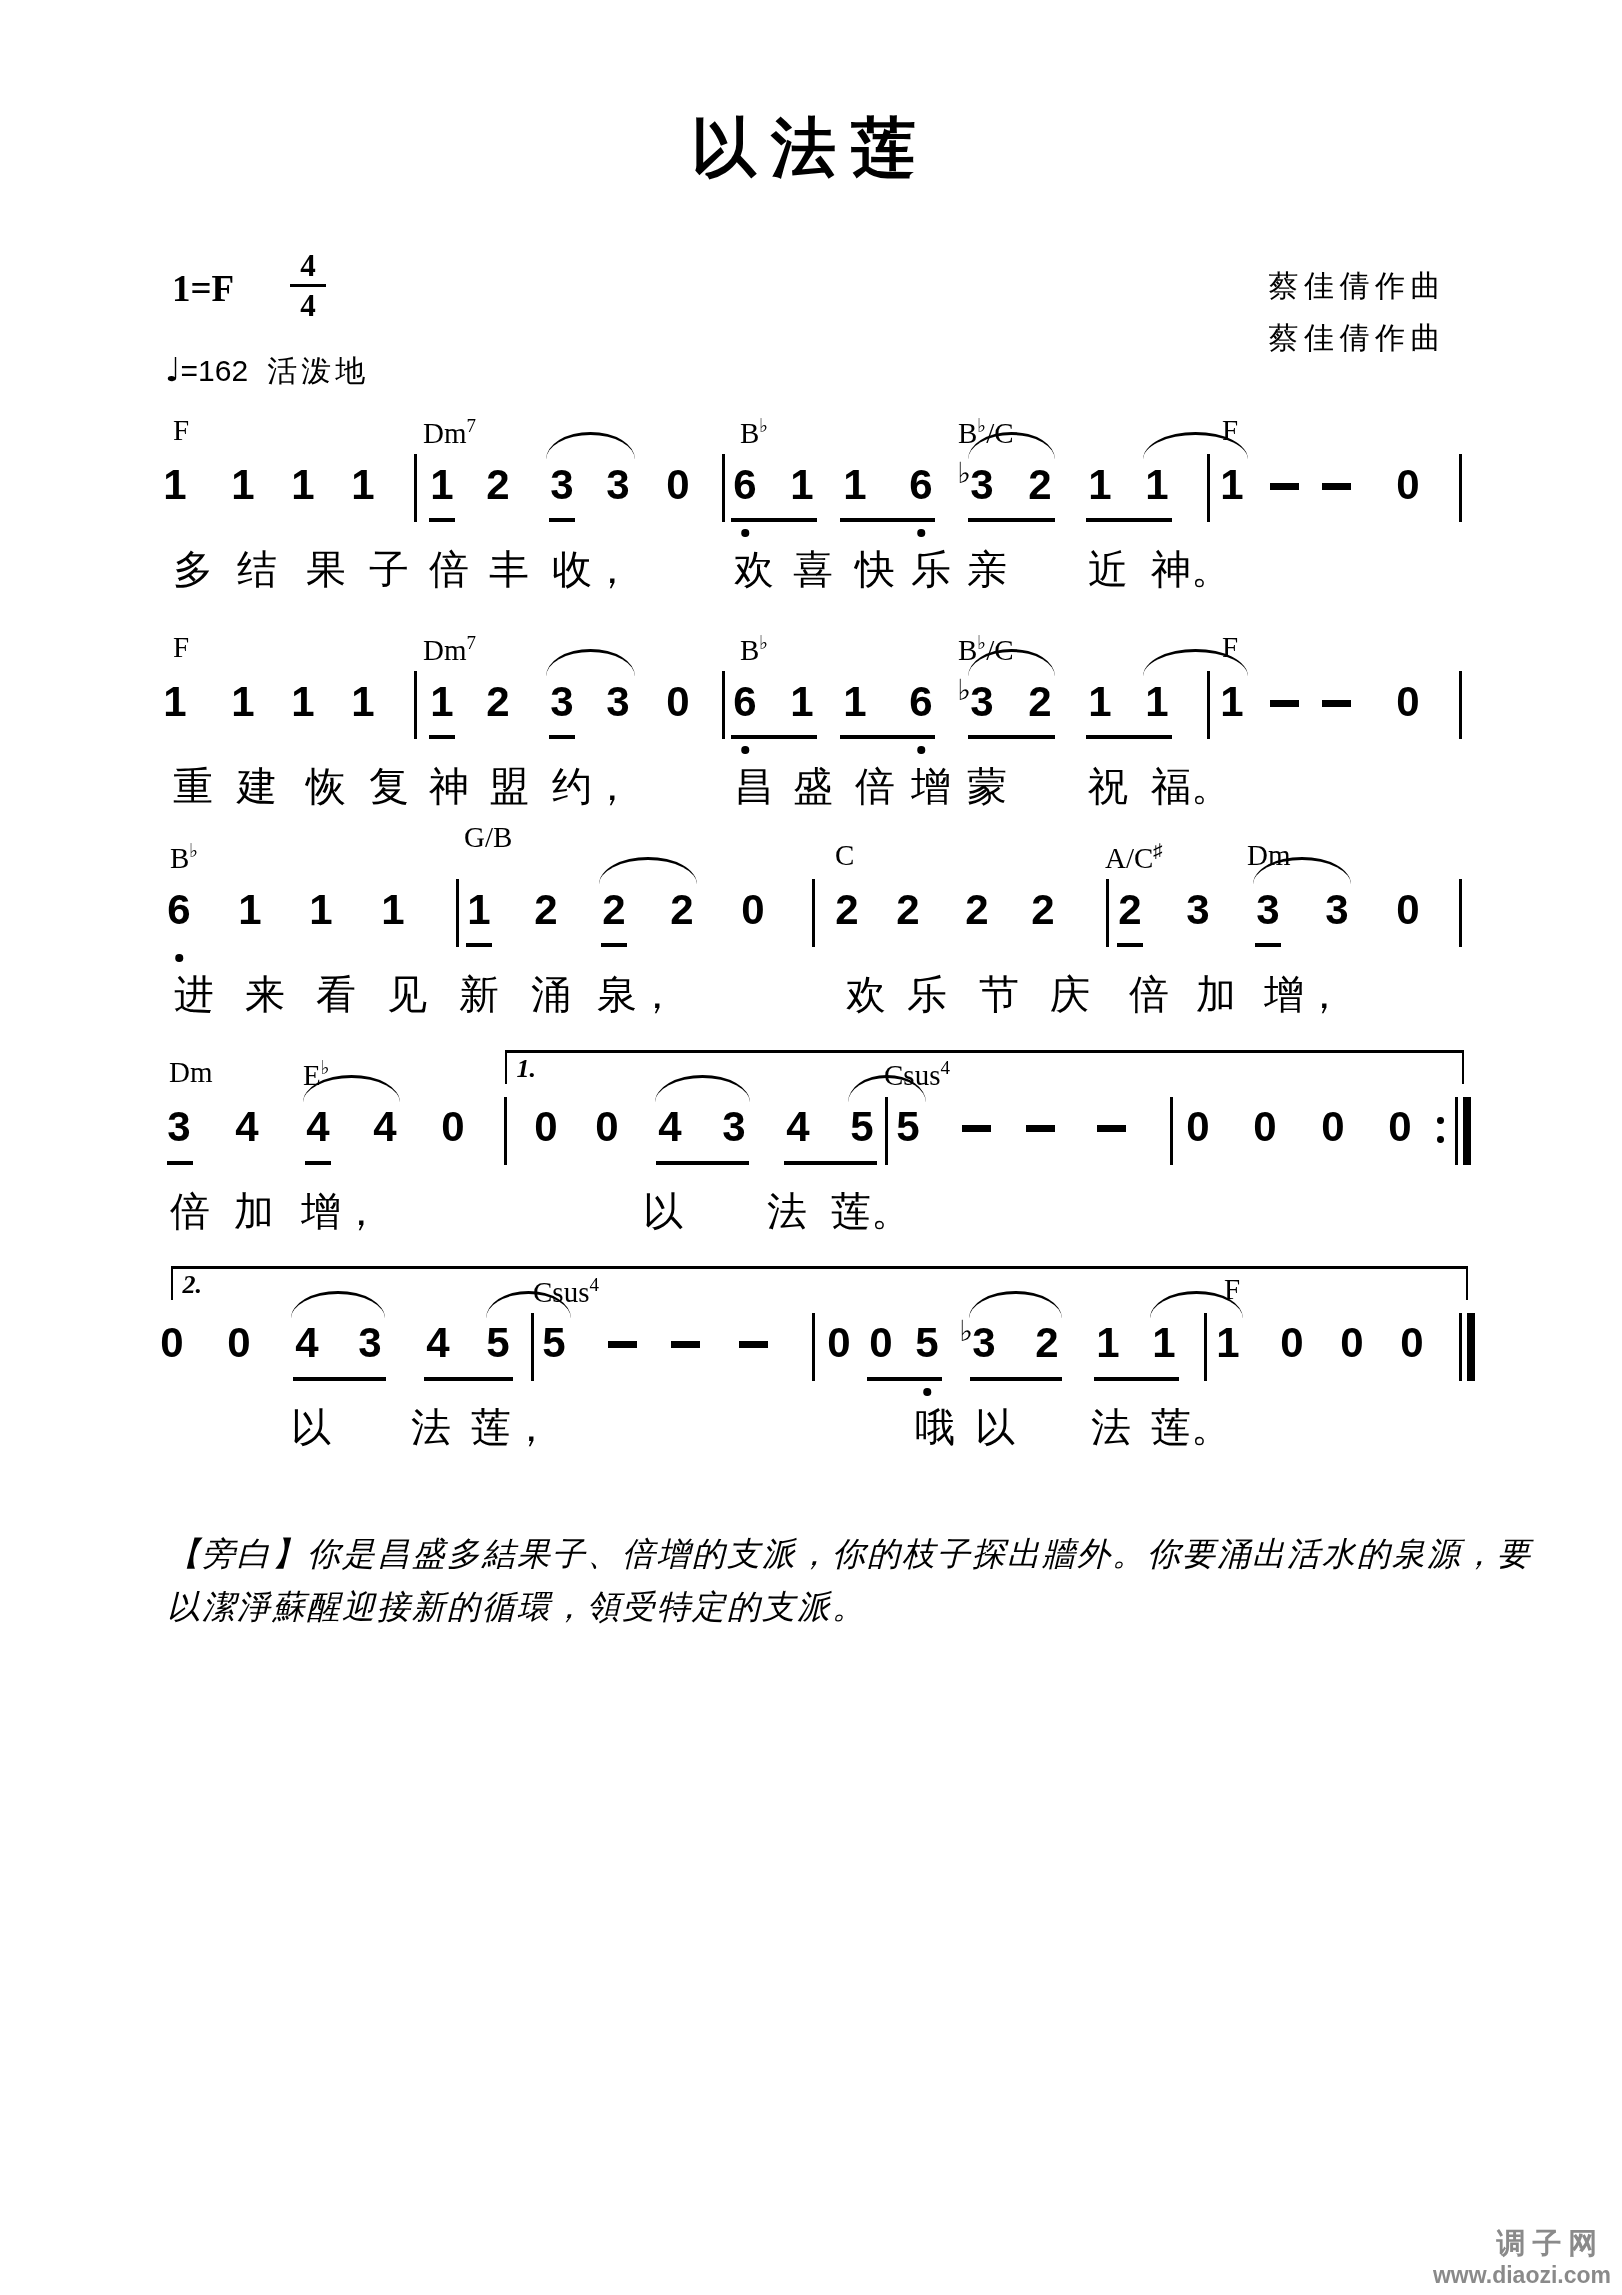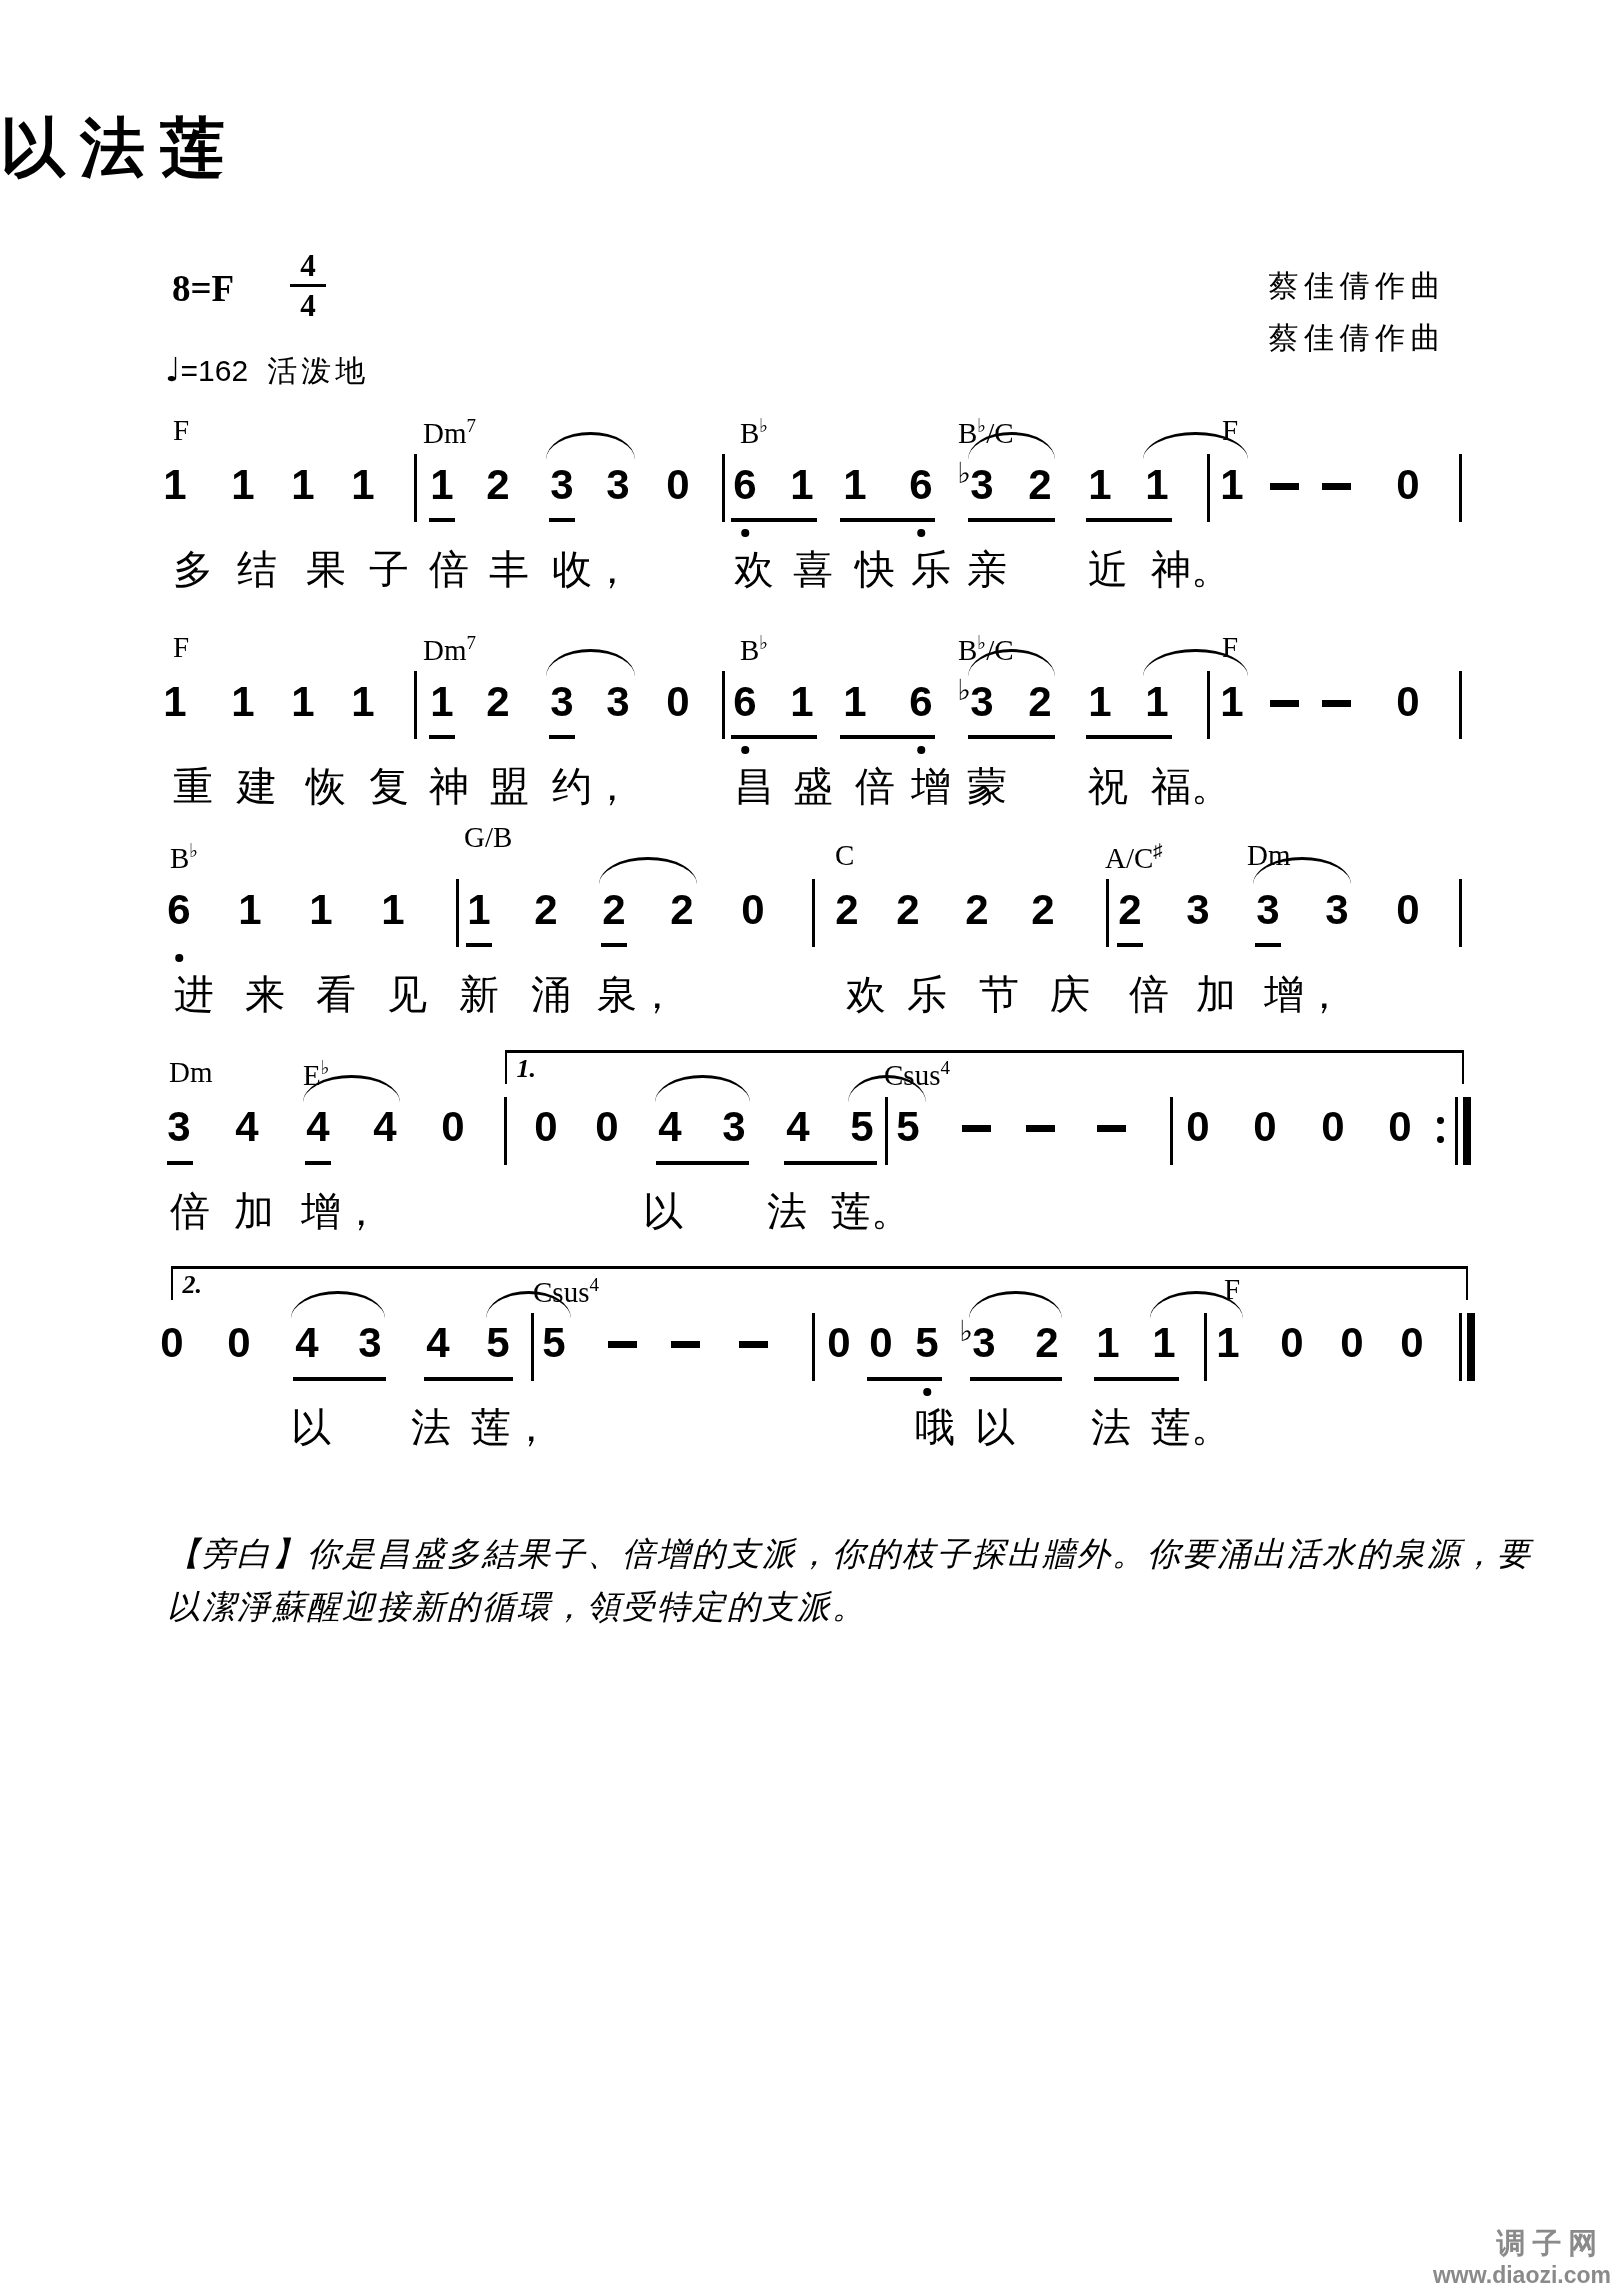--- a/index.html
+++ b/index.html
@@ -1,18 +1,18 @@
 <!DOCTYPE html>
 <html style="font-size:11px"><head>
 <meta charset="utf-8">
 <style>
   html,body{margin:0;padding:0;background:#fff;}
   #page{position:relative;width:1622px;height:2295px;background:#ffffff;overflow:hidden;
         font-family:"Liberation Serif","DejaVu Serif",serif;color:#000;}
-  .title{position:absolute;top:116px;left:0;width:100%;
+  .title{position:absolute;top:116px;left:0;width:100%;text-align:center;
          font-size:65px;font-weight:700;letter-spacing:15px;line-height:1;}
   .subtitle{position:absolute;top:203px;left:0;width:100%;text-align:center;
          font-size:40px;font-weight:700;line-height:1;letter-spacing:1.4px;}
   .reference{position:absolute;top:261px;left:0;width:100%;text-align:center;
          font-size:31px;line-height:1;}
   .credit{position:absolute;right:176px;font-size:30px;letter-spacing:5.5px;line-height:1;}
   .credit1{top:271px;}
   .credit2{top:323px;}
   .key{position:absolute;left:172px;top:270px;font-size:37px;font-weight:700;line-height:1;}
   .timesig{position:absolute;left:289px;top:250px;width:38px;text-align:center;}
@@ -52,21 +52,21 @@
   .wm-name{font-size:29px;font-weight:700;letter-spacing:6.8px;line-height:1;margin-right:7px;}
   .wm-url{font-size:23px;font-weight:700;line-height:1;margin-top:5.5px;}
 </style>
 </head>
 <body>
 
 <div id="page">
   <div class="title">以法莲</div>
   <div class="credit credit1">蔡佳倩作曲</div>
   <div class="credit credit2">蔡佳倩作曲</div>
-  <div class="key">8=F</div>
+  <div class="key">1=F</div>
   <div class="timesig">
     <div class="ts-num">4</div>
     <div class="ts-line"></div>
     <div class="ts-den">4</div>
   </div>
   <div class="tempo">
     <span class="tempo-note">♩</span><span>=162</span><span class="tempo-style">活泼地</span>
   </div>
 
   <div id="score">

